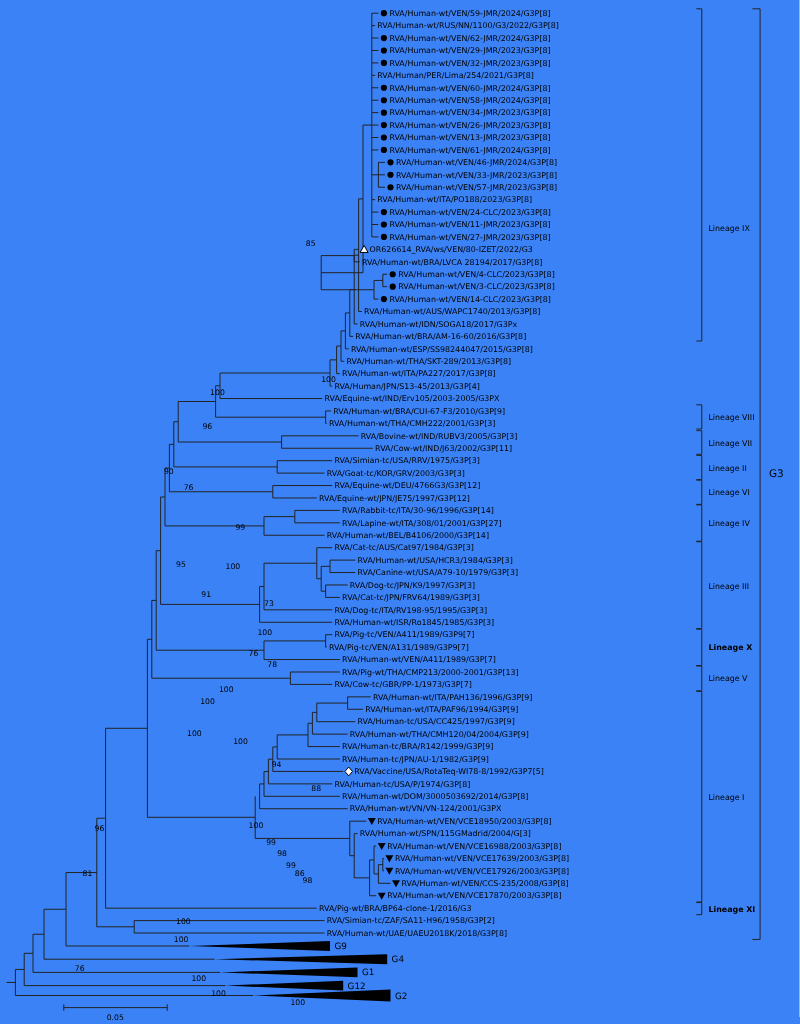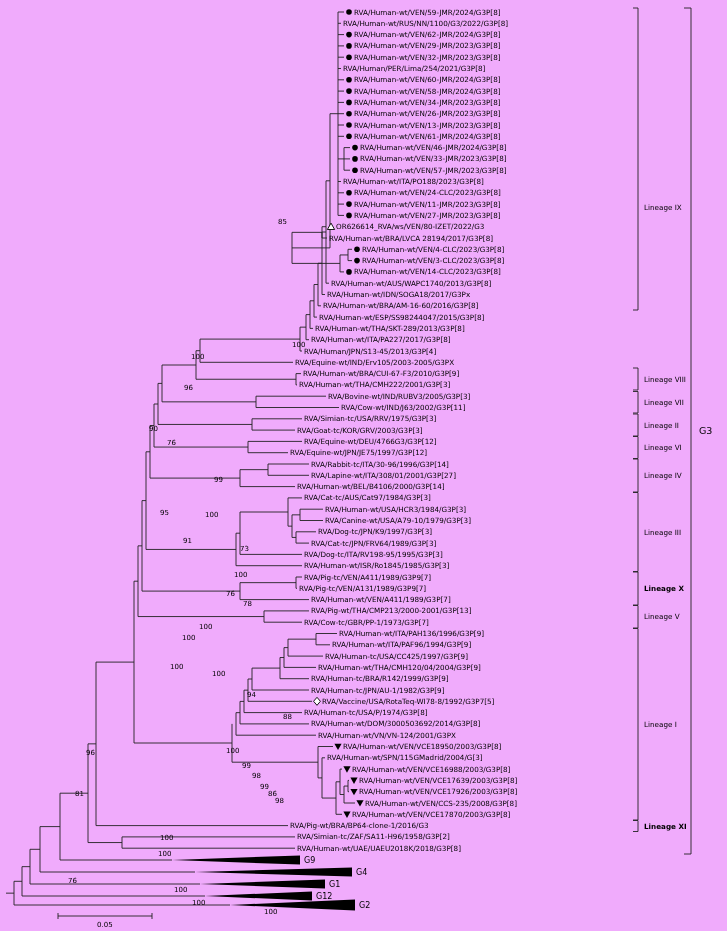--- a/index.html
+++ b/index.html
@@ -1,16 +1,16 @@
 <!DOCTYPE html>
 <html><head>
 <meta charset="utf-8">
 <style>
   html,body{margin:0;padding:0;background:#fff;}
-  .fig{position:relative;width:727px;height:931px;background:#f0abfc;overflow:hidden;}
+  .fig{position:relative;width:727px;height:931px;background:#3b82f6;overflow:hidden;}
   svg{display:block;}
   .br{stroke:#222;stroke-width:0.9;fill:none;}
   text{font-family:"DejaVu Sans",sans-serif;fill:#000;}
   .tip{font-size:7.2px;}
   .bs{font-size:7px;}
   .lin{font-size:7.2px;}
   .bold{font-weight:bold;}
   .g3lab{font-size:9.5px;}
   .clab{font-size:8px;}
 </style>

